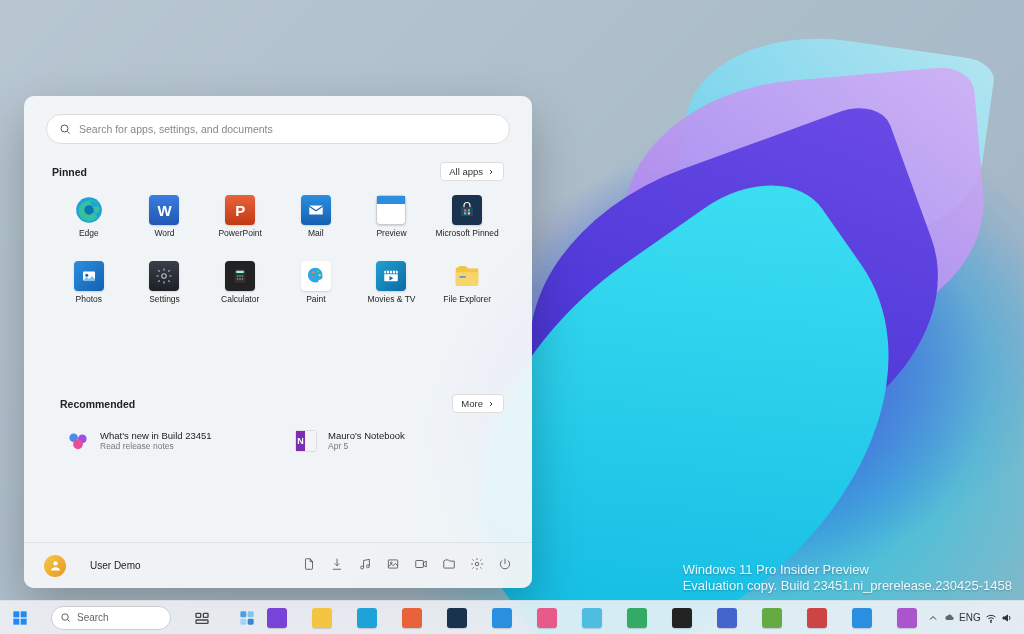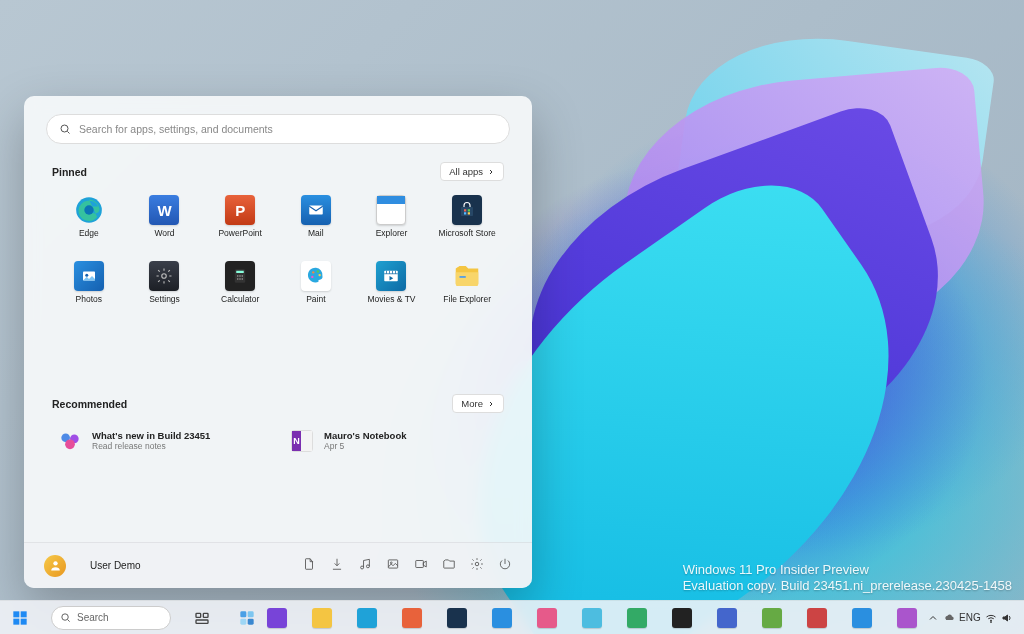--- a/index.html
+++ b/index.html
@@ -70,21 +70,21 @@
   .app {
     display:flex; flex-direction:column; align-items:center; justify-content:flex-start;
     height:62px; border-radius:4px; cursor:pointer; padding-top:4px;
   }
   .app .ic { width:30px; height:30px; display:flex; align-items:center; justify-content:center; }
   .app .lbl { font-size:8.5px; color:#222; margin-top:4px; text-align:center; line-height:1.1; }
 
   .recom .items { display:grid; grid-template-columns:1fr 1fr; gap:8px 12px; }
   .ritem { display:flex; align-items:center; gap:8px; padding:4px; border-radius:4px; cursor:pointer; }
   .ritem .ric { width:28px; height:28px; display:flex; align-items:center; justify-content:center; }
-  .ritem .rt1 { font-size:9.5px; color:#222; line-height:1.1;font-weight:bold; }
+  .ritem .rt1 { font-size:9.5px; color:#222; line-height:1.1; }
   .ritem .rt2 { font-size:8.5px; color:#777; }
 
   .footer {
     margin-top:auto; height:46px; border-top:1px solid rgba(0,0,0,.06);
     background:rgba(238,240,243,.6); border-radius:0 0 10px 10px;
     display:flex; align-items:center; justify-content:space-between; padding:0 20px;
   }
   .user { display:flex; align-items:center; gap:24px; cursor:pointer; }
   .avatar { width:22px; height:22px; border-radius:50%; background:linear-gradient(135deg,#f6c949,#e89720); display:flex; align-items:center; justify-content:center; }
   .avatar svg { width:13px; height:13px; color:#fff; }
@@ -198,36 +198,36 @@
                 <span style="background:#ccc"></span>
                 <span style="background:#ccc"></span>
                 <span style="background:#ccc"></span>
                 <span style="background:#ccc"></span>
                 <span style="background:#2f8de0"></span>
                 <span style="background:#ccc"></span>
                 <span style="background:#ccc"></span>
               </div>
             </div>
           </div>
-          <div class="lbl">Explorer</div>
+          <div class="lbl">Preview</div>
         </div>
         <div class="app">
           <div class="ic">
             <div class="tile" style="background:#19324d;">
               <svg width="18" height="18" viewBox="0 0 24 24">
                 <rect x="4" y="8" width="16" height="12" rx="1" fill="#274766"></rect>
                 <path d="M8 8V6a4 4 0 0 1 8 0v2" stroke="#fff" stroke-width="1.5" fill="none"></path>
                 <rect x="8" y="11" width="3" height="3" fill="#e65"></rect>
                 <rect x="13" y="11" width="3" height="3" fill="#5c5"></rect>
                 <rect x="8" y="15" width="3" height="3" fill="#5bf"></rect>
                 <rect x="13" y="15" width="3" height="3" fill="#fc5"></rect>
               </svg>
             </div>
           </div>
-          <div class="lbl">Microsoft Store</div>
+          <div class="lbl">Microsoft Pinned</div>
         </div>
         <div class="app">
           <div class="ic">
             <div class="tile" style="background:linear-gradient(135deg,#2a8fe0,#1560b0);">
               <svg width="18" height="18" viewBox="0 0 24 24" fill="#fff">
                 <rect x="4" y="6" width="16" height="12" rx="1"></rect>
                 <circle cx="9" cy="11" r="2" fill="#1560b0"></circle>
                 <path d="M4 18l5-5 3 3 4-4 4 4v2H4z" fill="#7ec5f5"></path>
               </svg>
             </div>
@@ -296,21 +296,21 @@
                 <path d="M3 9h18v9a2 2 0 0 1-2 2H5a2 2 0 0 1-2-2z" fill="#f8d56a"></path>
                 <rect x="6" y="12" width="5" height="1.5" fill="#5aa0e0"></rect>
               </svg>
             </div>
           </div>
           <div class="lbl">File Explorer</div>
         </div>
       </div>
   </div>
 
-  <div class="section recom" style="margin-top:auto; padding-top:10px;">
+  <div class="section recom" style="margin-top:auto; padding-top:10px;margin-left:8px;">
     <div class="sec-head">
       <span class="sec-title">Recommended</span>
       <span class="pill">
         <span>More</span>
         <svg viewBox="0 0 24 24" fill="none" stroke="currentColor" stroke-width="3">
             <path d="m9 18 6-6-6-6"></path>
           </svg>
       </span>
     </div>
     <div class="items" id="rec-items">

